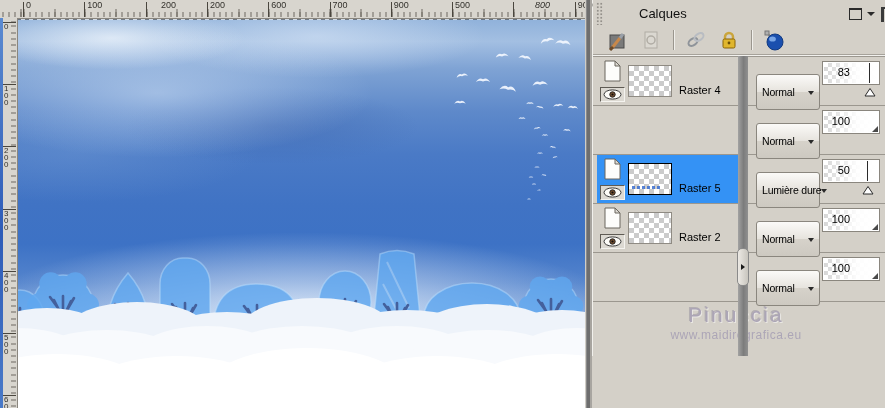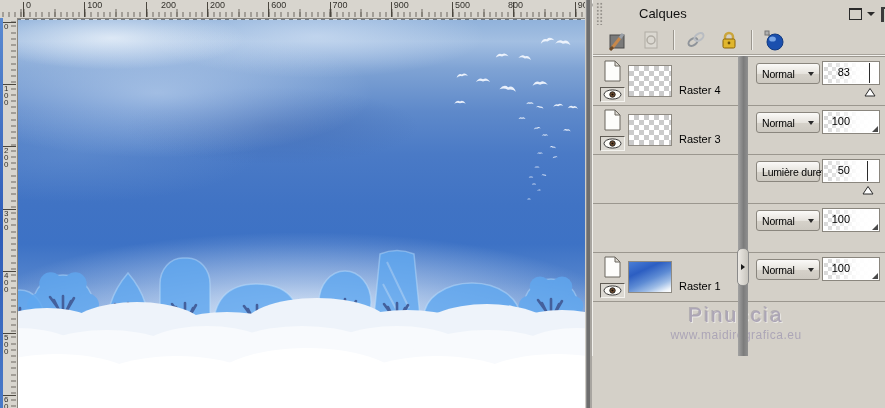--- a/index.html
+++ b/index.html
@@ -80,24 +80,24 @@
     position:relative;flex-shrink:0;}
   .checker-bg{background-image:conic-gradient(#cbcbcb 25%,#fff 0 50%,#cbcbcb 0 75%,#fff 0);
     background-size:10px 10px;}
   .row-left.selected .thumb{border-color:#000;}
   .thumb-mark{position:absolute;left:3px;bottom:5px;width:28px;height:3px;opacity:.85;
     background:repeating-linear-gradient(90deg,#3b6fd0 0 3px,transparent 3px 5px);}
   .thumb.sky{background:linear-gradient(155deg,#4a7ed6 0%,#2c5ec2 30%,#5d8bd4 55%,#9dbce6 75%,
     #eef4fb 92%,#fff 100%);}
   .layer-name{margin-left:7px;font-size:11px;color:#000;white-space:nowrap;margin-top:18px;}
 
-  .blend-btn{position:absolute;left:163px;top:6px;width:64px;height:21px;box-sizing:border-box;
+  .blend-btn{position:absolute;left:163px;top:17px;width:64px;height:21px;box-sizing:border-box;
     background:linear-gradient(180deg,#fbfaf8,#e6e3dd 50%,#d6d2ca 51%,#cdc9c1);
     border:1px solid #8a867e;border-radius:3px;display:flex;align-items:center;
-    justify-content:space-between;padding:2px 5px;cursor:default;}
+    justify-content:space-between;padding:17px 5px;cursor:default;}
   .blend-label{font-size:10.5px;color:#000;letter-spacing:-0.2px;white-space:nowrap;}
   .blend-arrow{width:0;height:0;border:3.5px solid transparent;border-top:4.5px solid #2a2a2a;
     margin-top:4px;flex-shrink:0;}
 
   .opacity-box{position:absolute;left:229px;top:4px;width:58px;height:24px;background:#fff;
     border:1px solid #8a867e;box-sizing:border-box;}
   .opacity-box .chk{position:absolute;inset:1px;
     background:linear-gradient(90deg,rgba(255,255,255,.15),rgba(255,255,255,.95) 62%,#fff),
       conic-gradient(#cfcfcf 25%,#fff 0 50%,#cfcfcf 0 75%,#fff 0);
     background-size:auto,8px 8px;}
@@ -139,21 +139,21 @@
         <div class="rt-label" style="left: 209.9px;">200</div>
         <div class="rt-major" style="left: 268.2px;"></div>
         <div class="rt-label" style="left: 271.2px;">600</div>
         <div class="rt-major" style="left: 329.5px;"></div>
         <div class="rt-label" style="left: 332.5px;">700</div>
         <div class="rt-major" style="left: 390.8px;"></div>
         <div class="rt-label" style="left: 393.8px;">900</div>
         <div class="rt-major" style="left: 452.1px;"></div>
         <div class="rt-label" style="left: 455.1px;">500</div>
         <div class="rt-major" style="left: 513.4px;"></div>
-        <div class="rt-label" style="left: 508px;">800</div>
+        <div class="rt-label" style="left: 535px; font-style: italic;">800</div>
         <div class="rt-major" style="left: 574.7px;"></div>
         <div class="rt-label" style="left: 577.7px;">900</div>
       </div>
   </div>
   <div class="ruler-left">
     <div class="rl-minor"></div>
     <div id="rl-labels">
         <div class="rl-major" style="top: 4px;"></div>
         <div class="rl-label" style="top: 5px;">0</div>
         <div class="rl-major" style="top: 66.2px;"></div>
@@ -404,90 +404,92 @@
           <div class="opacity-box">
             <div class="chk"></div>
             <span class="op-val">83</span>
             <div class="op-line" style="left: 46px;"></div>
             <div class="op-tri" style="left: 40.5px;"><svg width="12" height="9">
                 <polygon points="6,0.5 11,8 1,8" fill="#fff" stroke="#2a2a2a"></polygon>
               </svg></div>
           </div>
         </div>
         <div class="layer-row">
-          <div class="row-left">
+          <div class="blend-btn">
+            <span class="blend-label">Normal</span>
+            <span class="blend-arrow"></span>
+          </div>
+          <div class="opacity-box">
+            <div class="chk"></div>
+            <span class="op-val">100</span>
+            <div class="op-corner"></div>
+          </div>
+        </div>
+        <div class="layer-row">
+          <div class="row-left selected">
             <div class="icon-col">
               <div><svg width="20" height="22" viewBox="0 0 20 22">
                   <path d="M3 1 h10 l5 5 v15 h-15 z" fill="#fdfdfb" stroke="#6b675f"></path>
                   <path d="M13 1 v5 h5 z" fill="#dcd9d2" stroke="#6b675f"></path>
                 </svg></div>
               <button class="eye-btn">
                 <svg width="19" height="11" viewBox="0 0 19 11">
                   <ellipse cx="9.5" cy="5.5" rx="8.5" ry="4.6" fill="#fdfcf8" stroke="#3a3a3a"></ellipse>
                   <circle cx="9.5" cy="5.5" r="2.7" fill="#7a5230" stroke="#222"></circle>
                   <circle cx="9.5" cy="5.5" r="1.1" fill="#111"></circle>
                 </svg>
               </button>
             </div>
-            <div class="thumb checker-bg"></div>
-            <span class="layer-name">Raster 3</span>
-          </div>
-          <div class="blend-btn">
-            <span class="blend-label">Normal</span>
-            <span class="blend-arrow"></span>
-          </div>
-          <div class="opacity-box">
-            <div class="chk"></div>
-            <span class="op-val">100</span>
-            <div class="op-corner"></div>
-          </div>
-        </div>
-        <div class="layer-row">
+            <div class="thumb checker-bg">
+              <div class="thumb-mark"></div>
+            </div>
+            <span class="layer-name">Raster 5</span>
+          </div>
           <div class="blend-btn">
             <span class="blend-label">Lumière dure</span>
             <span class="blend-arrow"></span>
           </div>
           <div class="opacity-box">
             <div class="chk"></div>
             <span class="op-val">50</span>
             <div class="op-line" style="left: 44px;"></div>
             <div class="op-tri" style="left: 38.5px;"><svg width="12" height="9">
                 <polygon points="6,0.5 11,8 1,8" fill="#fff" stroke="#2a2a2a"></polygon>
               </svg></div>
-          </div>
-        </div>
-        <div class="layer-row">
-          <div class="blend-btn">
-            <span class="blend-label">Normal</span>
-            <span class="blend-arrow"></span>
-          </div>
-          <div class="opacity-box">
-            <div class="chk"></div>
-            <span class="op-val">100</span>
-            <div class="op-corner"></div>
           </div>
         </div>
         <div class="layer-row">
           <div class="row-left">
             <div class="icon-col">
               <div><svg width="20" height="22" viewBox="0 0 20 22">
                   <path d="M3 1 h10 l5 5 v15 h-15 z" fill="#fdfdfb" stroke="#6b675f"></path>
                   <path d="M13 1 v5 h5 z" fill="#dcd9d2" stroke="#6b675f"></path>
                 </svg></div>
               <button class="eye-btn">
                 <svg width="19" height="11" viewBox="0 0 19 11">
                   <ellipse cx="9.5" cy="5.5" rx="8.5" ry="4.6" fill="#fdfcf8" stroke="#3a3a3a"></ellipse>
                   <circle cx="9.5" cy="5.5" r="2.7" fill="#7a5230" stroke="#222"></circle>
                   <circle cx="9.5" cy="5.5" r="1.1" fill="#111"></circle>
                 </svg>
               </button>
             </div>
-            <div class="thumb sky"></div>
-            <span class="layer-name">Raster 1</span>
-          </div>
+            <div class="thumb checker-bg"></div>
+            <span class="layer-name">Raster 2</span>
+          </div>
+          <div class="blend-btn">
+            <span class="blend-label">Normal</span>
+            <span class="blend-arrow"></span>
+          </div>
+          <div class="opacity-box">
+            <div class="chk"></div>
+            <span class="op-val">100</span>
+            <div class="op-corner"></div>
+          </div>
+        </div>
+        <div class="layer-row">
           <div class="blend-btn">
             <span class="blend-label">Normal</span>
             <span class="blend-arrow"></span>
           </div>
           <div class="opacity-box">
             <div class="chk"></div>
             <span class="op-val">100</span>
             <div class="op-corner"></div>
           </div>
         </div>

